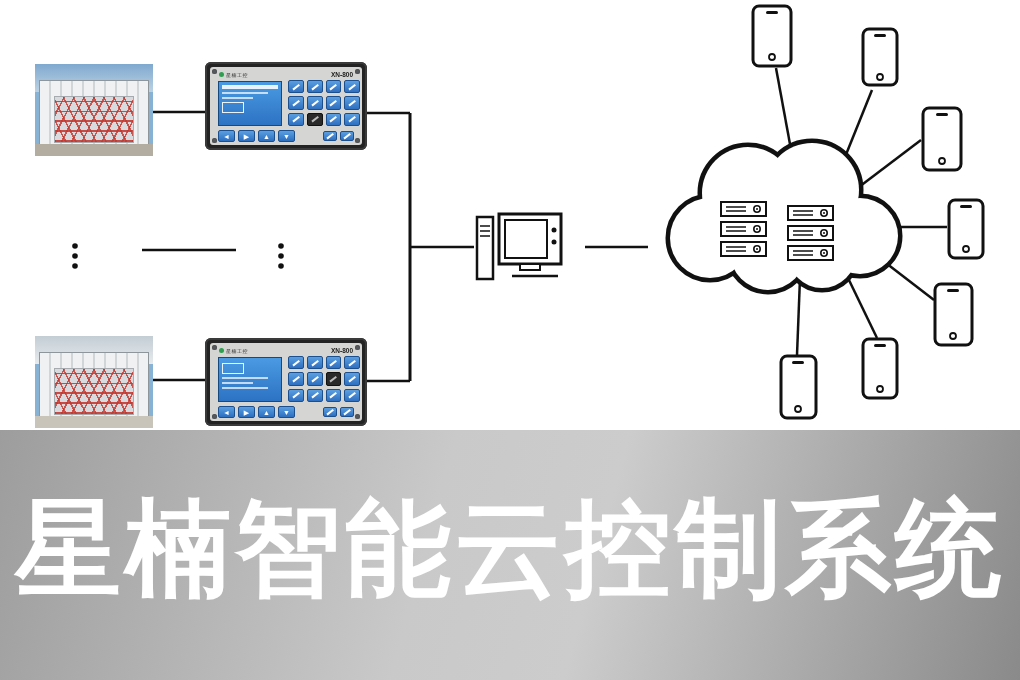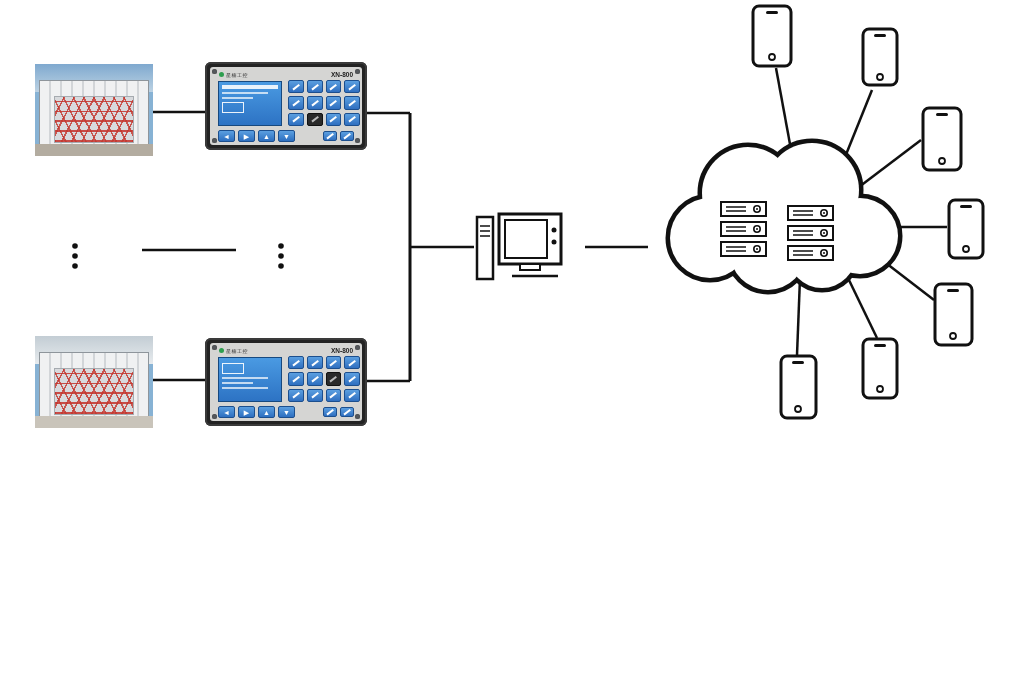--- a/index.html
+++ b/index.html
@@ -313,13 +313,16 @@
           <span class="navbtn">▼</span>
           <span class="spacer"></span>
           <span class="key"></span>
           <span class="key"></span>
         </div>
       </div>
     </div>
 
   </div>
 
+  <div class="banner">
+    <div class="banner-title">星楠智能云控制系统</div>
+  </div>
 </div>
 
 </body></html>

